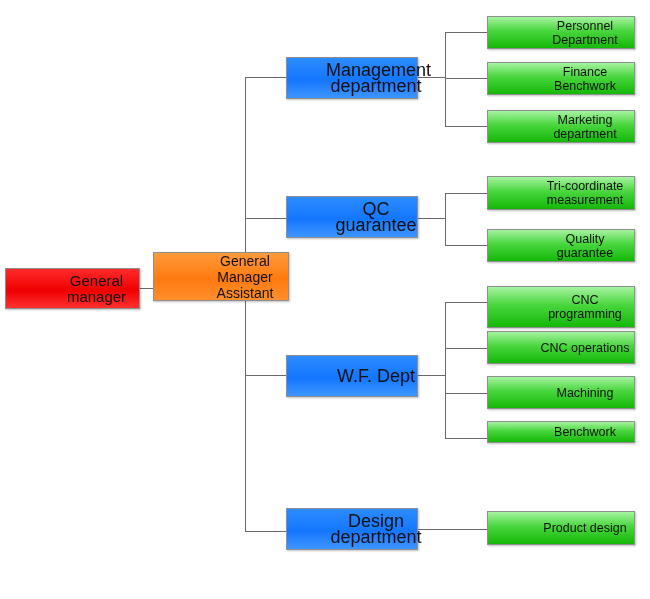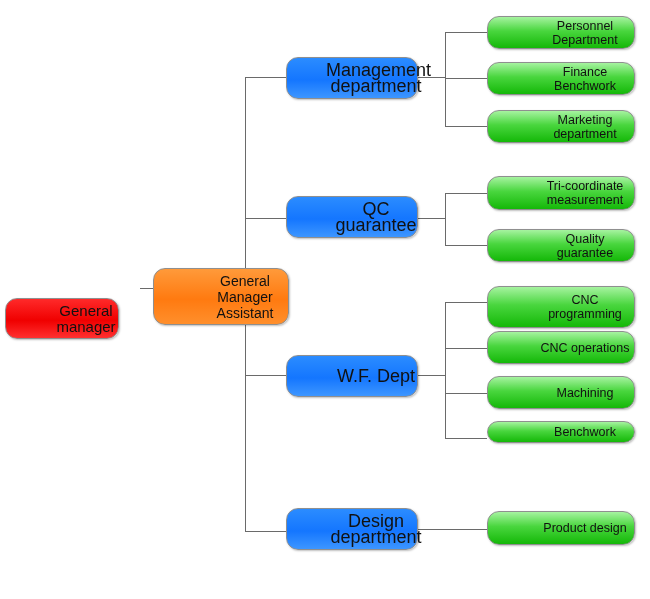--- a/index.html
+++ b/index.html
@@ -1,18 +1,18 @@
 <!DOCTYPE html>
 <html><head>
 <meta charset="utf-8">
 <style>
   html, body { margin:0; padding:0; background:#ffffff; }
   body { width:650px; height:599px; position:relative; overflow:hidden;
          font-family: "Liberation Sans", sans-serif; color:#111; }
-  .node { position:absolute; box-sizing:border-box; border-radius:12px;
+  .node { position:absolute; box-sizing:border-box; border-radius:0;
           display:flex; align-items:center; justify-content:center; text-align:center;
           line-height:16px; border:1px solid #8f8f8f;
           box-shadow: 1px 1px 2px rgba(0,0,0,0.25); padding-left: 48px; }
   .red { background:linear-gradient(#ff2a2a,#f00000 55%,#ff3030); font-size:15px; }
   .orange { background:linear-gradient(#ff9a3a,#ff7a10 55%,#ff8f2c); font-size:14px; }
   .blue { background:linear-gradient(#2b8cff,#1476ff 55%,#3d96ff); font-size:18px; }
   .green { background:linear-gradient(#a6f3a0,#49d63e 45%,#14b808); font-size:12.5px; line-height:14px; }
   .ln { position:absolute; background:#6a6a6a; }
   .h { height:1px; }
   .v { width:1px; }
@@ -40,24 +40,24 @@
 
 <div class="ln h" style="left:418px;top:375px;width:27px;"></div>
 <div class="ln v" style="left:445px;top:302px;height:136px;"></div>
 <div class="ln h" style="left:445px;top:302px;width:42px;"></div>
 <div class="ln h" style="left:445px;top:348px;width:42px;"></div>
 <div class="ln h" style="left:445px;top:393px;width:42px;"></div>
 <div class="ln h" style="left:445px;top:438px;width:42px;"></div>
 
 <div class="ln h" style="left:418px;top:529px;width:69px;"></div>
 
-<div class="node red" style="left:5px;top:268px;width:114px;height:41px;margin-top:30px;">
+<div class="node red" style="left:5px;top:268px;width:135px;height:41px;">
   <span>General manager</span>
   </div>
-<div class="node orange" style="left:153px;top:268px;width:136px;height:57px;">
+<div class="node orange" style="left:153px;top:252px;width:136px;height:49px;">
   <span style="width:120px;">General Manager Assistant</span>
   </div>
 
 <div class="node blue" style="left:286px;top:57px;width:132px;height:42px;">
   <span style="width:100px;">Management department</span>
   </div>
 <div class="node blue" style="left:286px;top:196px;width:132px;height:42px;">
   <span>QC guarantee</span>
   </div>
 <div class="node blue" style="left:286px;top:355px;width:132px;height:42px;">

